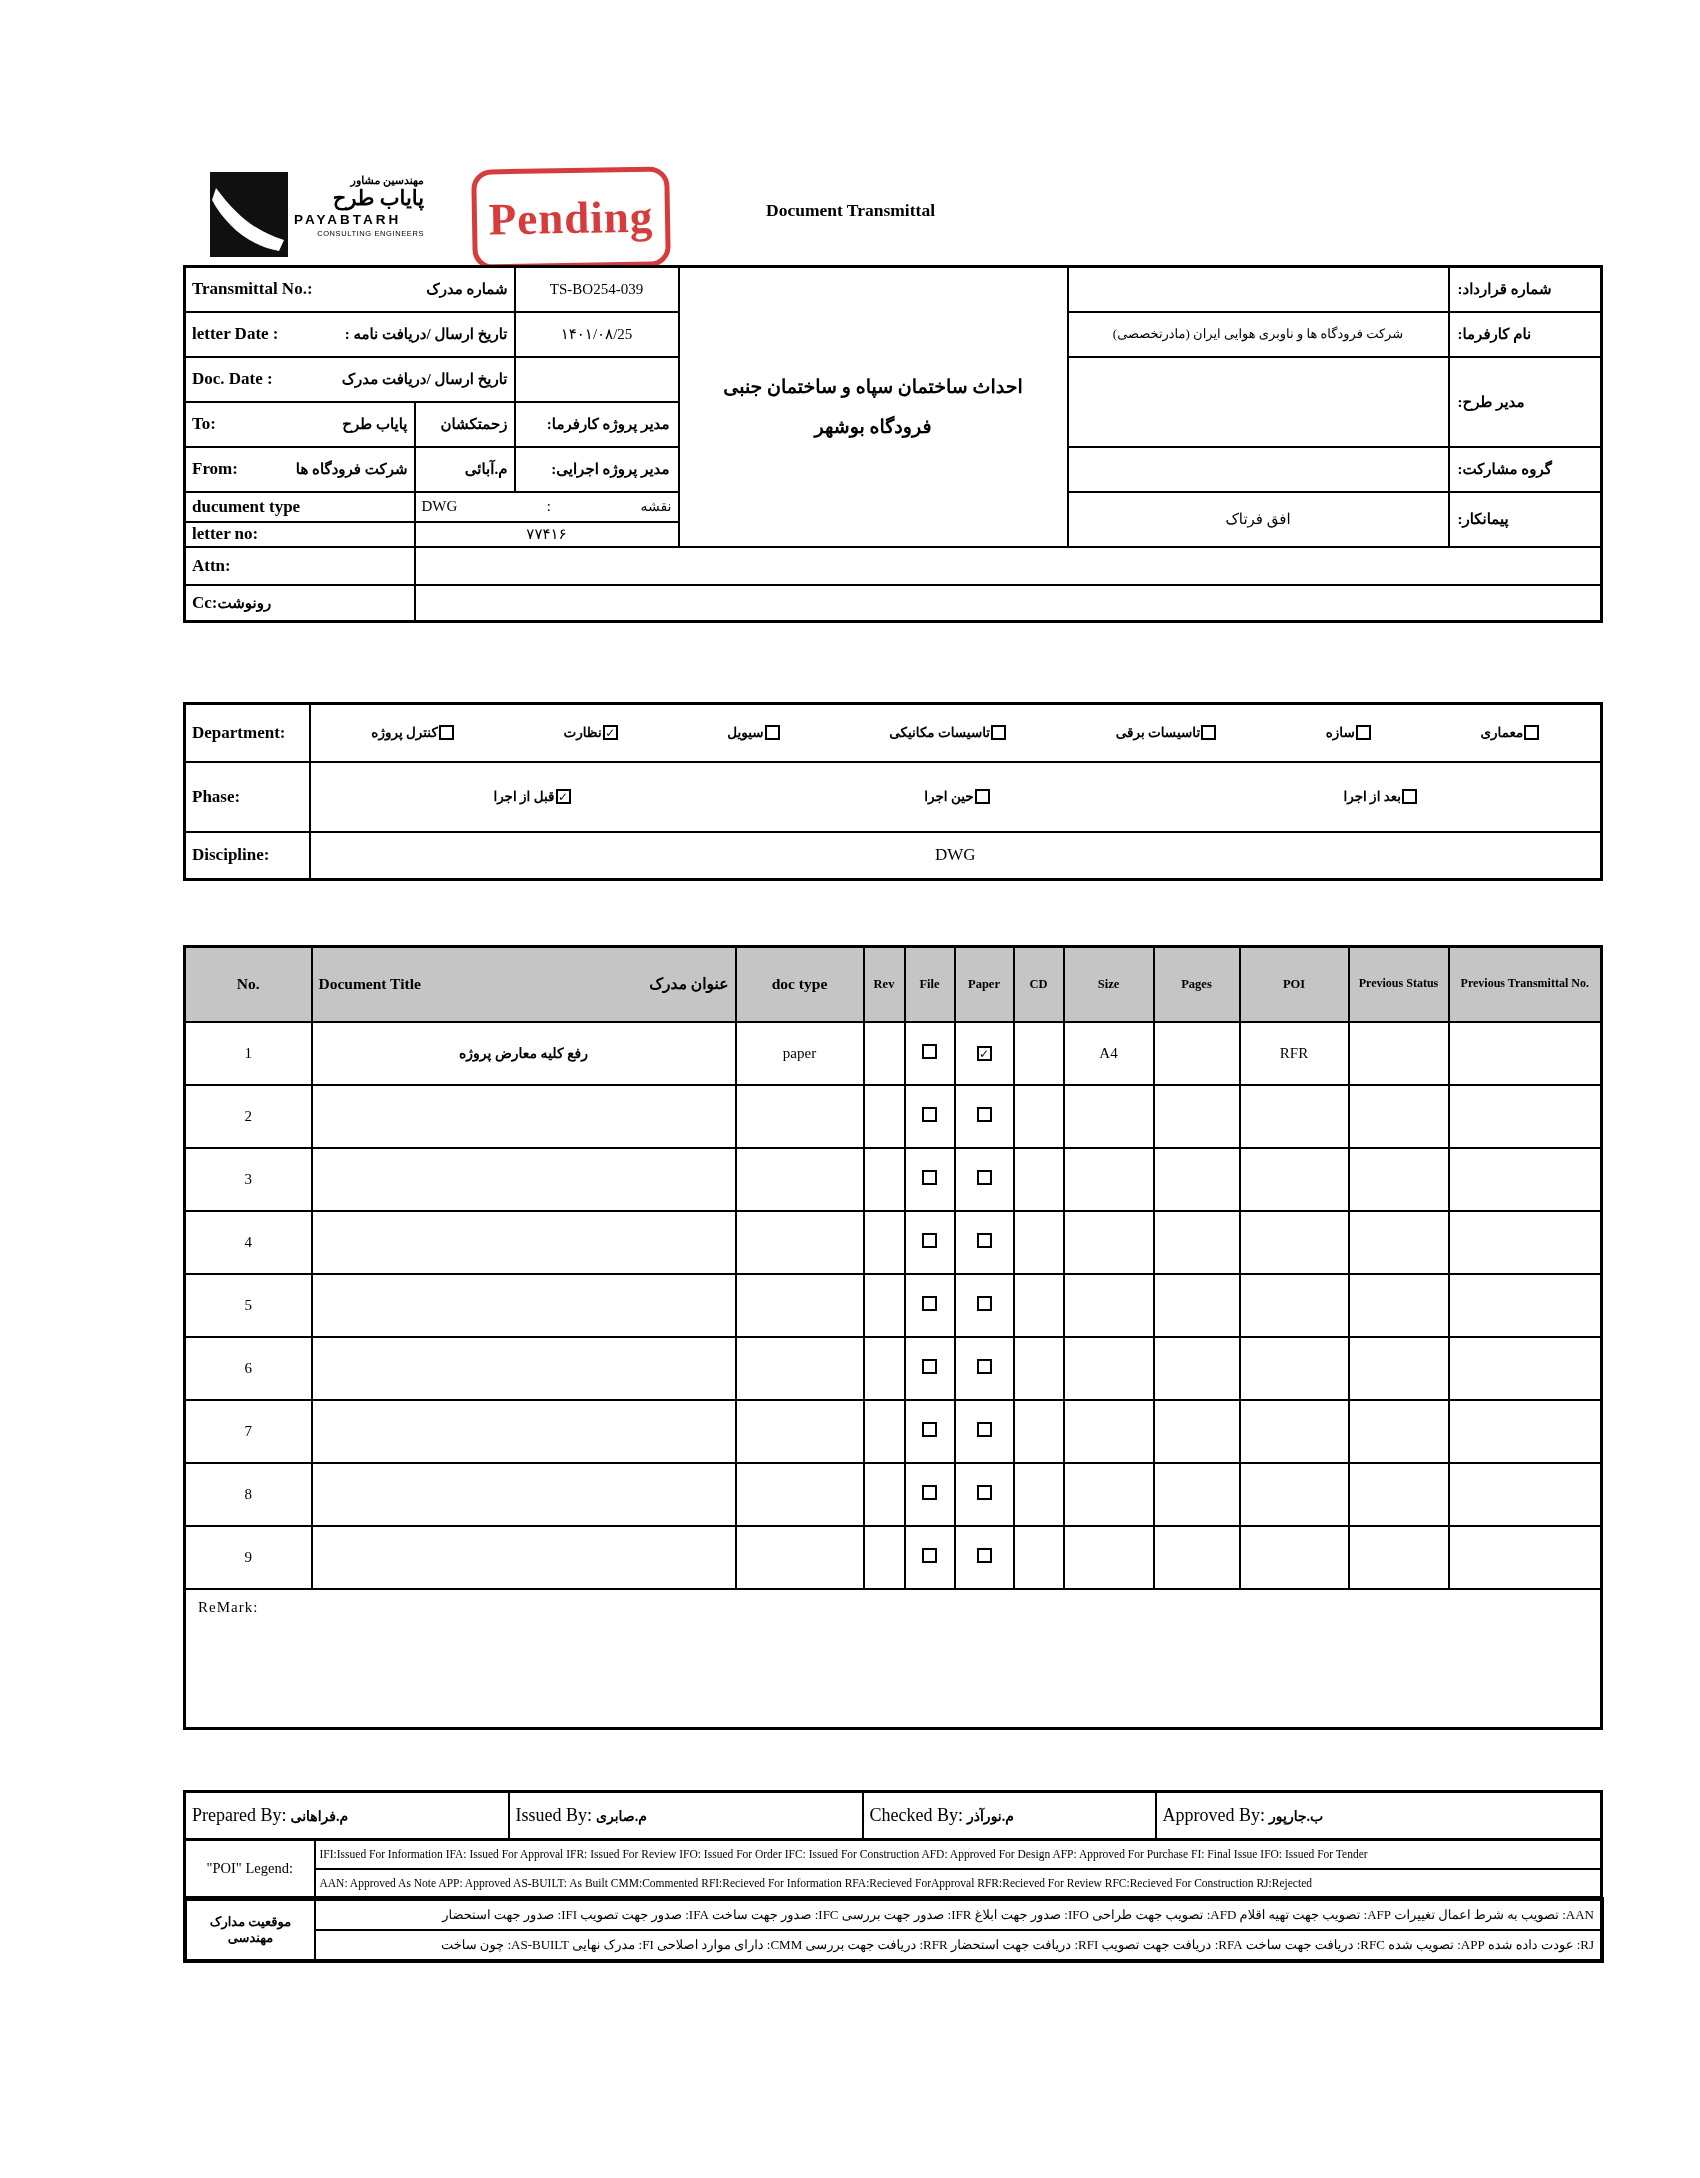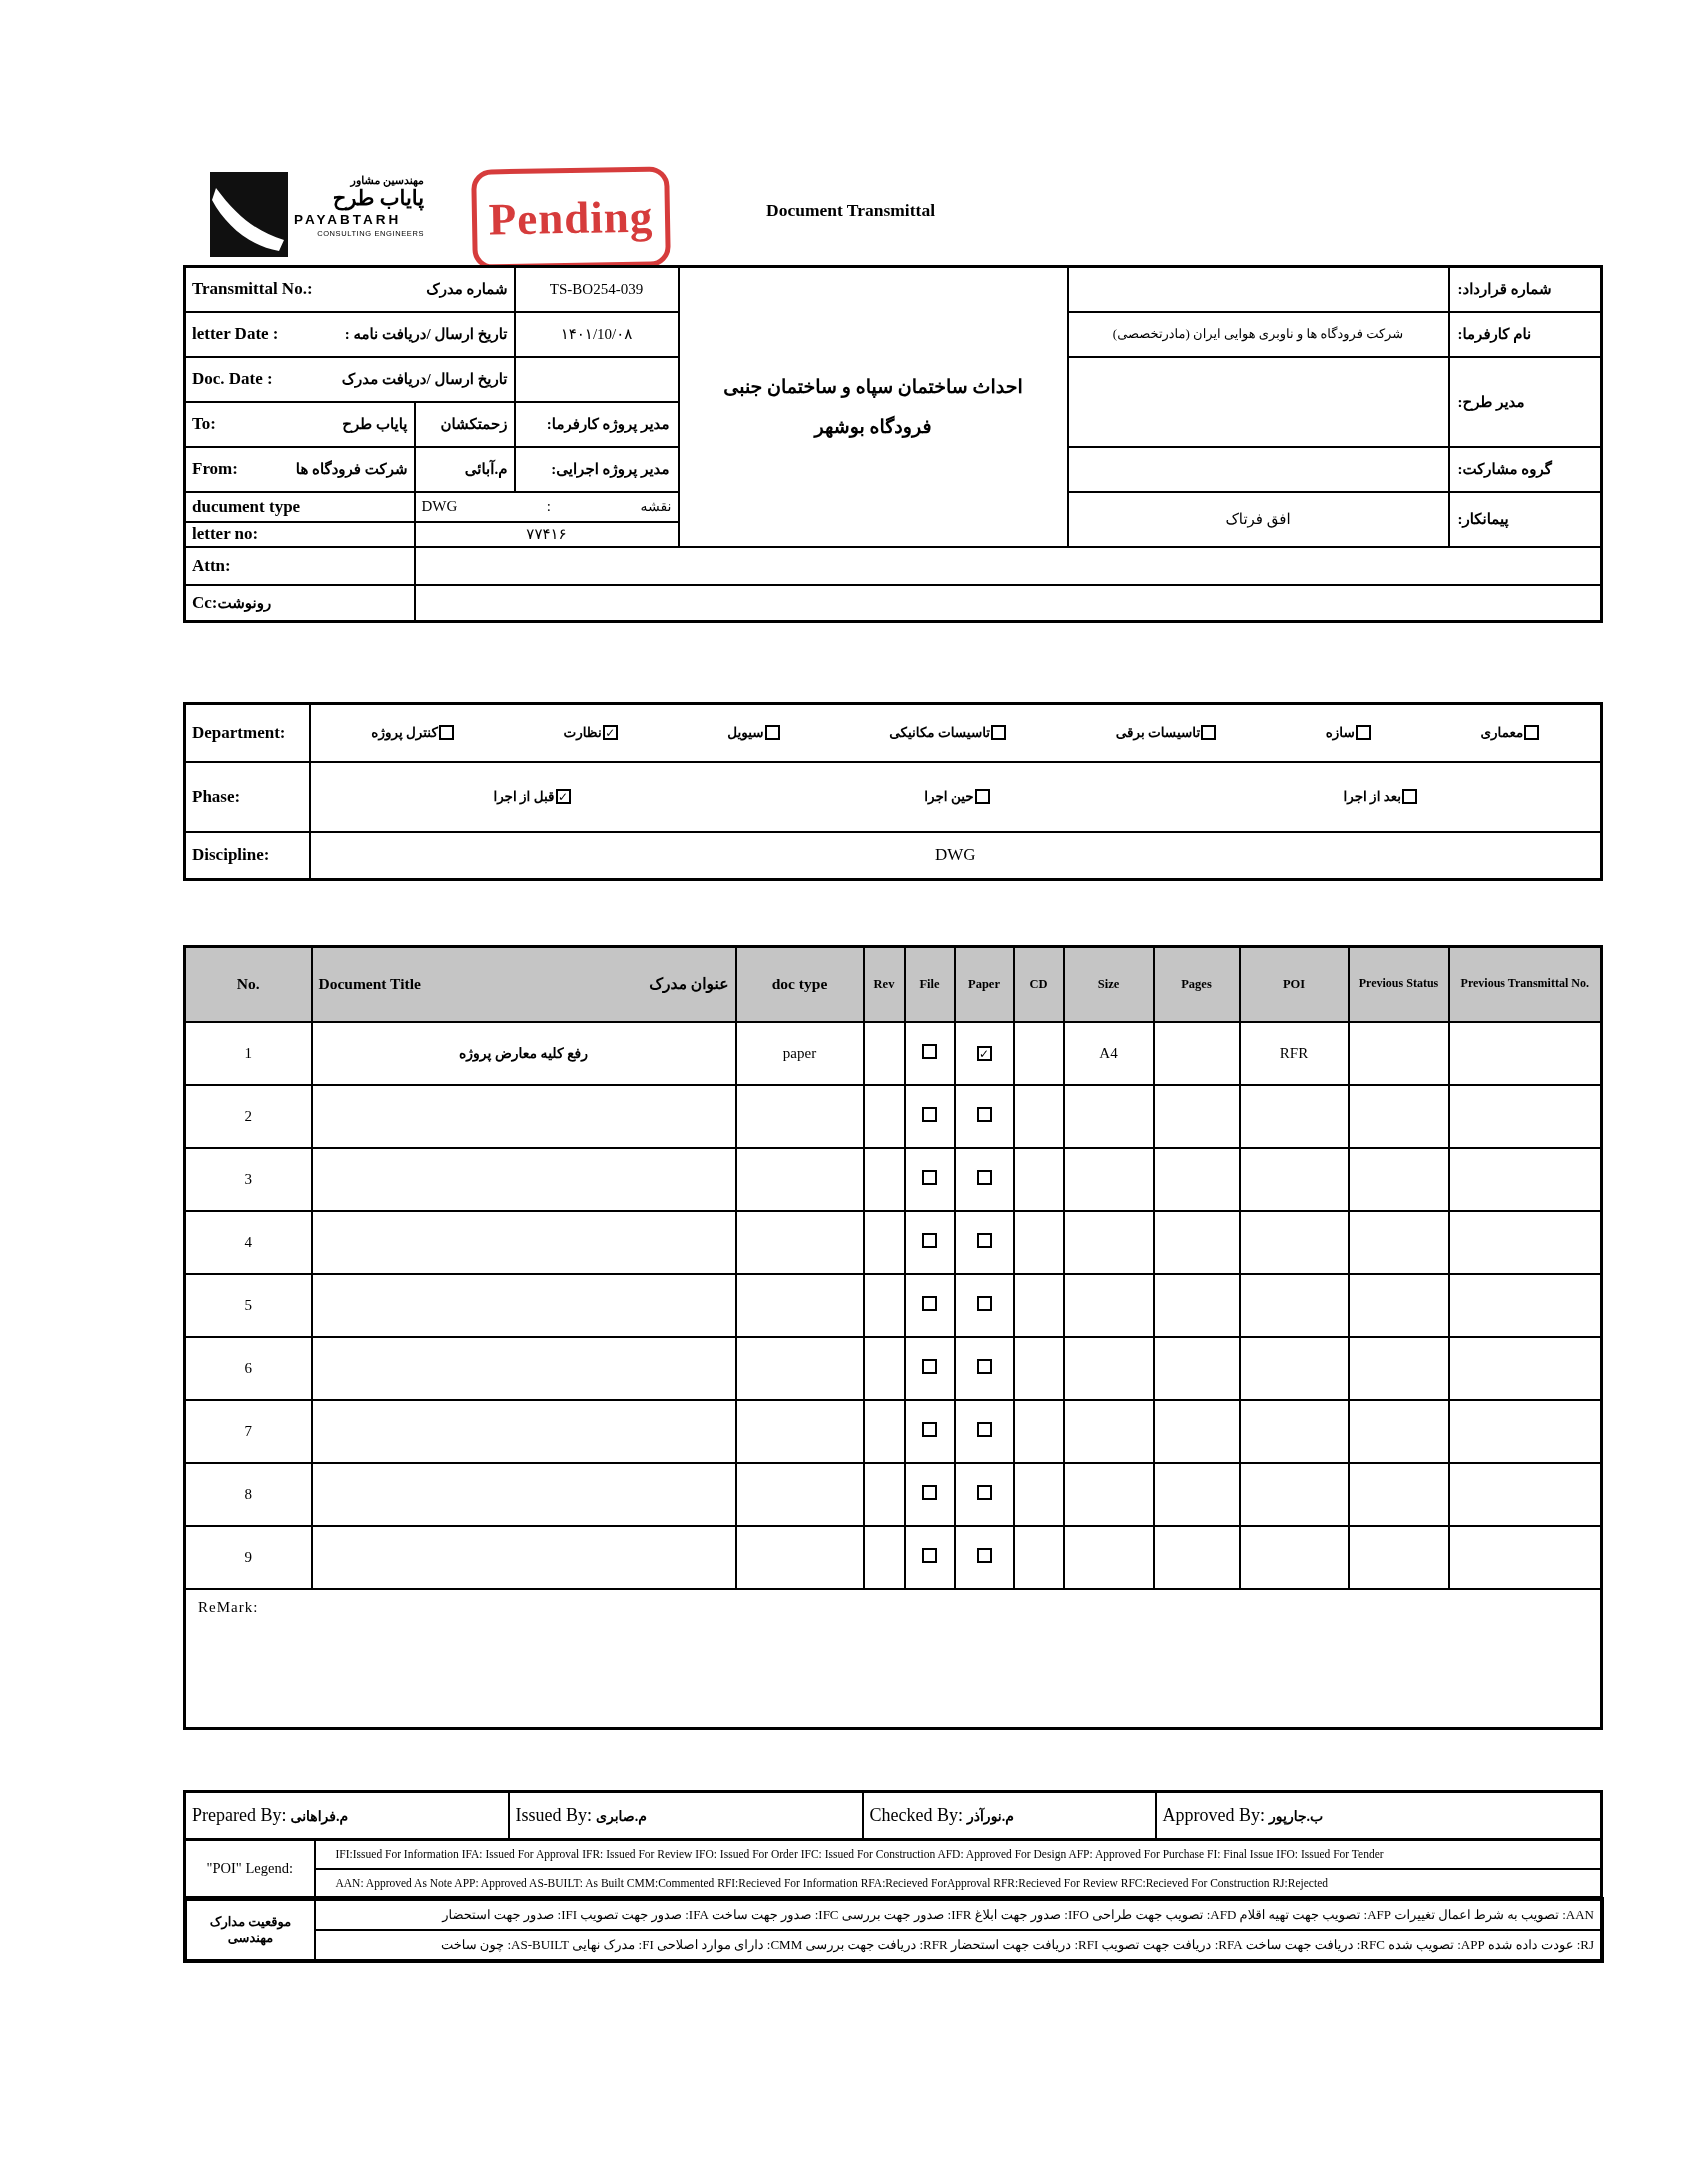--- a/index.html
+++ b/index.html
@@ -63,21 +63,21 @@
   
   .sig-table{left:183px;top:1790px;width:1417px}
   .sig-table td{height:48px}
   .sig-en{font-size:18px;font-weight:normal}
   .sig-fa{font-size:14px;font-weight:bold}
 
   
   .poi-table{left:183px;top:1838px;width:1417px}
   .poi-table td{height:29px}
   .poi-lab{text-align:center;font-size:14.5px}
-  .poi-line{font-size:11.5px;white-space:nowrap;padding:0 20px}
+  .poi-line{font-size:11.5px;white-space:nowrap;padding:0 4px}
   .fa-leg-table{left:183px;top:1897px;width:1417px;border-width:4px}
   .fa-leg-table td{height:31px}
   .fa-leg-lab{text-align:center;font-size:13px;direction:rtl;font-weight:bold}
   .fa-leg-line{font-size:13px;white-space:nowrap;direction:rtl;text-align:right;padding:0 6px}
 </style>
 </head>
 <body>
 
 <div class="page">
 
@@ -125,21 +125,21 @@
       <td class="rval"></td>
       <td class="rlab">شماره قرارداد:</td>
     </tr>
     <tr class="h45">
       <td colspan="2">
         <div class="lr">
               <span class="en-lab">letter Date  :</span>
               <span class="fa-lab">تاریخ ارسال /دریافت نامه  :</span>
             </div>
       </td>
-      <td class="ctr val fa">۱۴۰۱/10/۰۸</td>
+      <td class="ctr val fa">۱۴۰۱/۰۸/25</td>
       <td class="rval">شرکت فرودگاه ها و ناوبری هوایی ایران (مادرتخصصی)</td>
       <td class="rlab">نام کارفرما:</td>
     </tr>
     <tr class="h45">
       <td colspan="2">
         <div class="lr">
               <span class="en-lab">Doc. Date :</span>
               <span class="fa-lab">تاریخ ارسال /دریافت مدرک</span>
             </div>
       </td>

